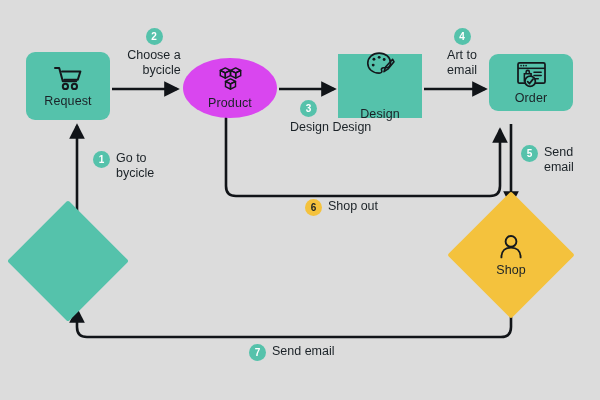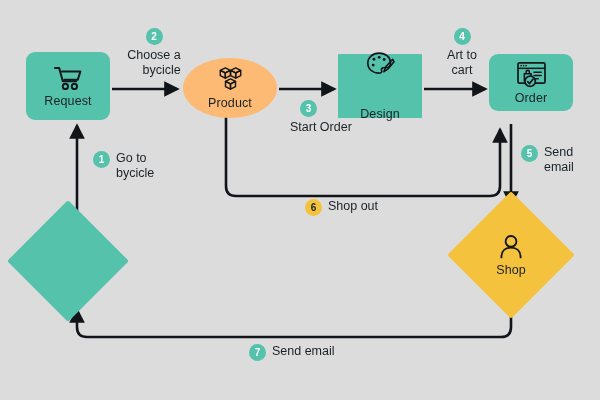--- a/index.html
+++ b/index.html
@@ -52,21 +52,21 @@
 
   .shape-roundrect {
     background: #55c2ab;
     border-radius: 9px;
   }
   .shape-rect {
     background: #55c2ab;
     border-radius: 0;
   }
   .shape-ellipse {
-    background: #fdba74;
+    background: #d946ef;
     border-radius: 50%;
   }
   .shape-diamond {
     background: transparent;
   }
   .diamond-fill {
     position: absolute;
     left: 0; top: 0;
     width: 100%;
     height: 100%;
@@ -256,27 +256,27 @@
   </div>
 
   <div id="lbl-2" class="edge-label stacked">
     <span class="badge">2</span>
     <span class="text" style="text-align:right">Choose a
 bycicle</span>
   </div>
 
   <div id="lbl-3" class="edge-label stacked" style="align-items:flex-start">
     <span class="badge" style="margin-left:10px">3</span>
-    <span class="text">Start Order</span>
+    <span class="text">Design Design</span>
   </div>
 
   <div id="lbl-4" class="edge-label stacked">
     <span class="badge">4</span>
     <span class="text" style="text-align:center">Art to
-cart</span>
+email</span>
   </div>
 
   <div id="lbl-5" class="edge-label">
     <span class="badge">5</span>
     <span class="text">Send
 email</span>
   </div>
 
   <div id="lbl-6" class="edge-label">
     <span class="badge amber">6</span>

